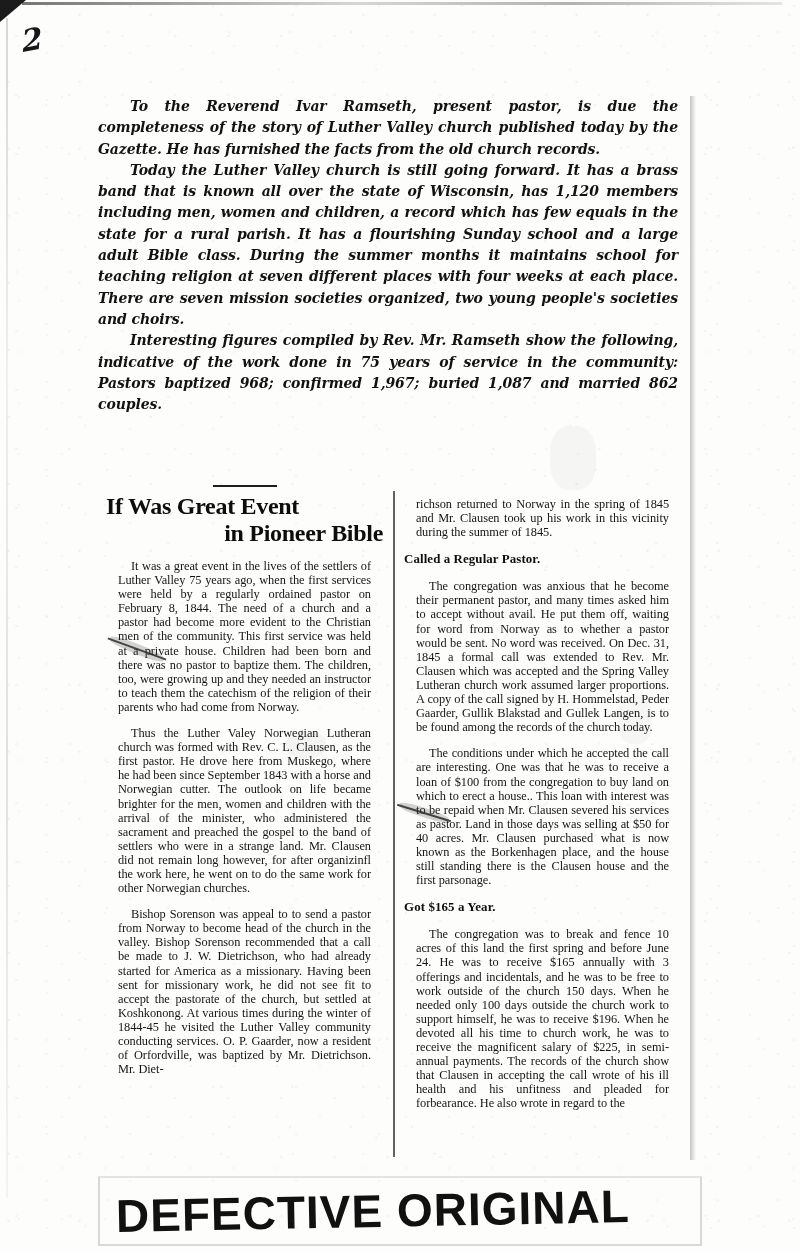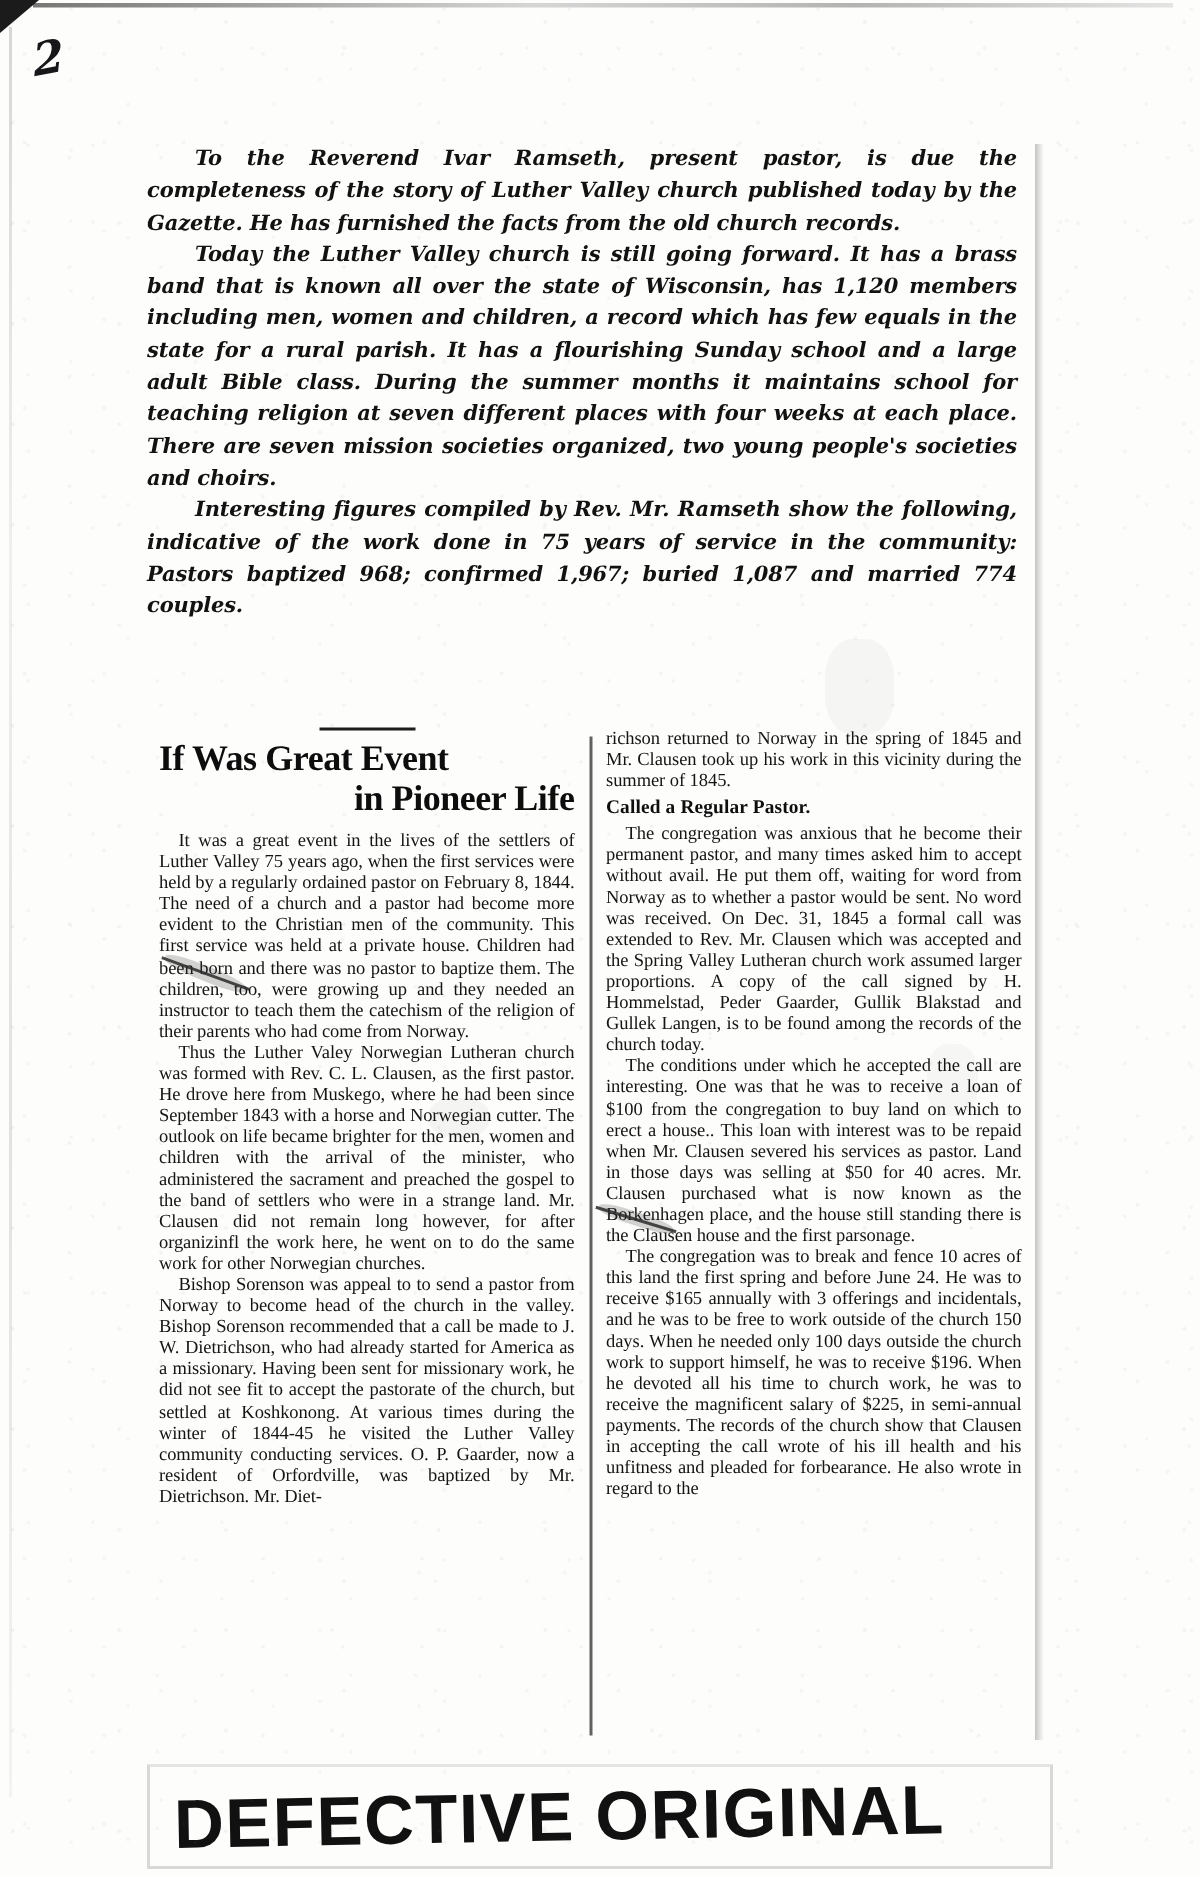--- a/index.html
+++ b/index.html
@@ -140,21 +140,21 @@
   .headline .l2 { display: block; text-align: right; }
 
   .body {
     font-family: "Liberation Serif", serif;
     font-size: 12.35px;
     line-height: 14.1px;
     text-align: justify;
     color: #141414;
     letter-spacing: -.05px;
   }
-  .body p { margin: 0; text-indent: 13px; }
+  .body p { margin: 12px; text-indent: 13px; }
   .body p.cont { text-indent: 0; }
 
   .subhead {
     font-family: "Liberation Serif", serif;
     font-weight: 700;
     font-size: 12.9px;
     line-height: 16px;
     text-align: left;
     margin: 3px 0 2px 0;
     color: #0e0e0e;
@@ -209,46 +209,47 @@
   <div class="corner-mark"></div>
 
   <div class="handwritten-num">2</div>
 
   <div class="clipping">
     <div class="clip-shadow-right"></div>
 
     <div class="lead">
       <p>To the Reverend Ivar Ramseth, present pastor, is due the completeness of the story of Luther Valley church published today by the Gazette. He has furnished the facts from the old church records.</p>
       <p>Today the Luther Valley church is still going forward. It has a brass band that is known all over the state of Wisconsin, has 1,120 members including men, women and children, a record which has few equals in the state for a rural parish. It has a flourishing Sunday school and a large adult Bible class. During the summer months it maintains school for teaching religion at seven different places with four weeks at each place. There are seven mission societies organized, two young people's societies and choirs.</p>
-      <p>Interesting figures compiled by Rev. Mr. Ramseth show the following, indicative of the work done in 75 years of service in the community: Pastors baptized 968; confirmed 1,967; buried 1,087 and married 774 couples.</p>
+      <p>Interesting figures compiled by Rev. Mr. Ramseth show the following, indicative of the work done in 75 years of service in the community: Pastors baptized 968; confirmed 1,967; buried 1,087 and married 862 couples.</p>
     </div>
 
     <div class="article">
 
       <div class="col-rule"></div>
 
       <div class="col col-left">
         <div class="hr-short"></div>
         <div class="headline">
           <span class="l1">If Was Great Event</span>
-          <span class="l2">in Pioneer Life</span>
+          <span class="l2">in Pioneer Bible</span>
         </div>
         <div class="body">
           <p>It was a great event in the lives of the settlers of Luther Valley 75 years ago, when the first services were held by a regularly ordained pastor on February 8, 1844. The need of a church and a pastor had become more evident to the Christian men of the community. This first service was held at a private house. Children had been born and there was no pastor to baptize them. The children, too, were growing up and they needed an instructor to teach them the catechism of the religion of their parents who had come from Norway.</p>
           <p>Thus the Luther Valey Norwegian Lutheran church was formed with Rev. C. L. Clausen, as the first pastor. He drove here from Muskego, where he had been since September 1843 with a horse and Norwegian cutter. The outlook on life became brighter for the men, women and children with the arrival of the minister, who administered the sacrament and preached the gospel to the band of settlers who were in a strange land. Mr. Clausen did not remain long however, for after organizinfl the work here, he went on to do the same work for other Norwegian churches.</p>
           <p>Bishop Sorenson was appeal to to send a pastor from Norway to become head of the church in the valley. Bishop Sorenson recommended that a call be made to J. W. Dietrichson, who had already started for America as a missionary. Having been sent for missionary work, he did not see fit to accept the pastorate of the church, but settled at Koshkonong. At various times during the winter of 1844-45 he visited the Luther Valley community conducting services. O. P. Gaarder, now a resident of Orfordville, was baptized by Mr. Dietrichson. Mr. Diet-</p>
         </div>
       </div>
 
       <div class="col col-right">
         <div class="body">
           <p class="cont">richson returned to Norway in the spring of 1845 and Mr. Clausen took up his work in this vicinity during the summer of 1845.</p>
           <div class="subhead">Called a Regular Pastor.</div>
           <p>The congregation was anxious that he become their permanent pastor, and many times asked him to accept without avail. He put them off, waiting for word from Norway as to whether a pastor would be sent. No word was received. On Dec. 31, 1845 a formal call was extended to Rev. Mr. Clausen which was accepted and the Spring Valley Lutheran church work assumed larger proportions. A copy of the call signed by H. Hommelstad, Peder Gaarder, Gullik Blakstad and Gullek Langen, is to be found among the records of the church today.</p>
           <p>The conditions under which he accepted the call are interesting. One was that he was to receive a loan of $100 from the congregation to buy land on which to erect a house.. This loan with interest was to be repaid when Mr. Clausen severed his services as pastor. Land in those days was selling at $50 for 40 acres. Mr. Clausen purchased what is now known as the Borkenhagen place, and the house still standing there is the Clausen house and the first parsonage.</p>
+          <div class="subhead">Got $165 a Year.</div>
           <p>The congregation was to break and fence 10 acres of this land the first spring and before June 24. He was to receive $165 annually with 3 offerings and incidentals, and he was to be free to work outside of the church 150 days. When he needed only 100 days outside the church work to support himself, he was to receive $196. When he devoted all his time to church work, he was to receive the magnificent salary of $225, in semi-annual payments. The records of the church show that Clausen in accepting the call wrote of his ill health and his unfitness and pleaded for forbearance. He also wrote in regard to the</p>
         </div>
       </div>
     </div>
 
     <div class="smear" style="left:10px;  top:548px; width:58px; height:10px; transform:rotate(22deg);"></div>
     <div class="stroke" style="left:8px;   top:552px; width:62px; height:2px;  transform:rotate(20deg);"></div>
     <div class="smear" style="left:300px; top:712px; width:52px; height:9px;  transform:rotate(18deg);"></div>
     <div class="stroke" style="left:298px; top:716px; width:56px; height:2px;  transform:rotate(17deg);"></div>
     <div class="smear" style="left:188px; top:636px; width:40px; height:26px; opacity:.22;"></div>

